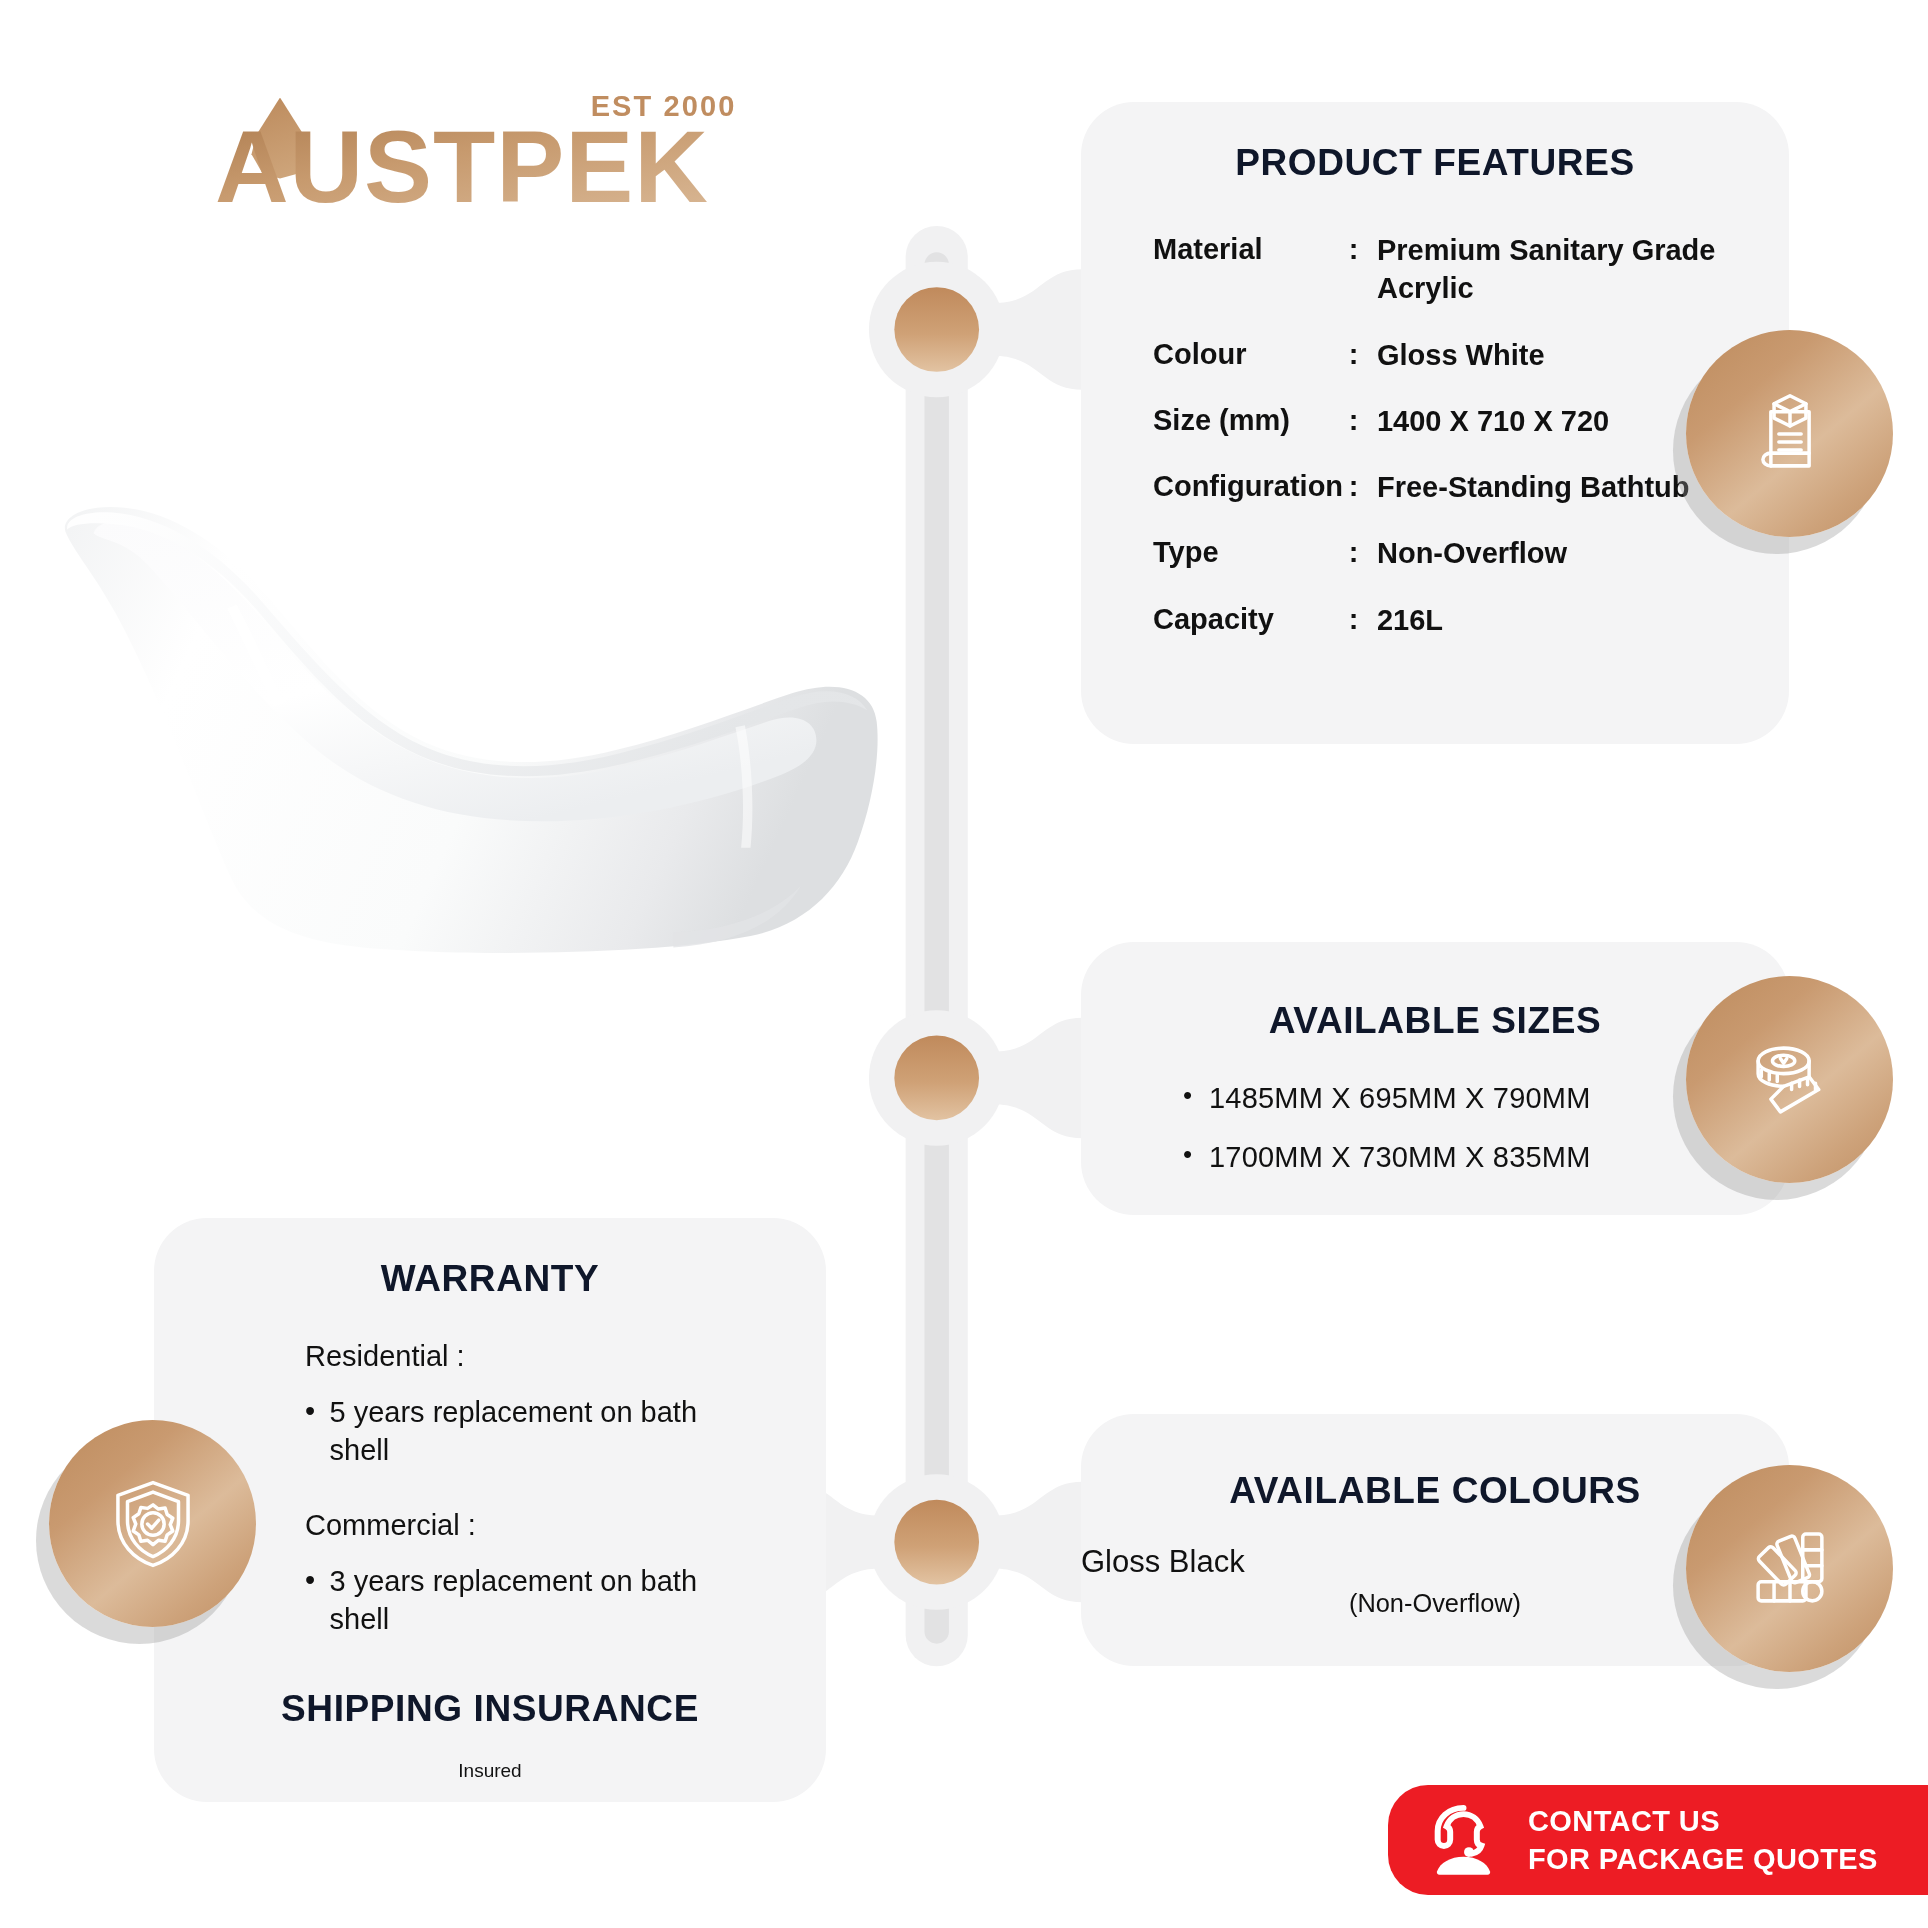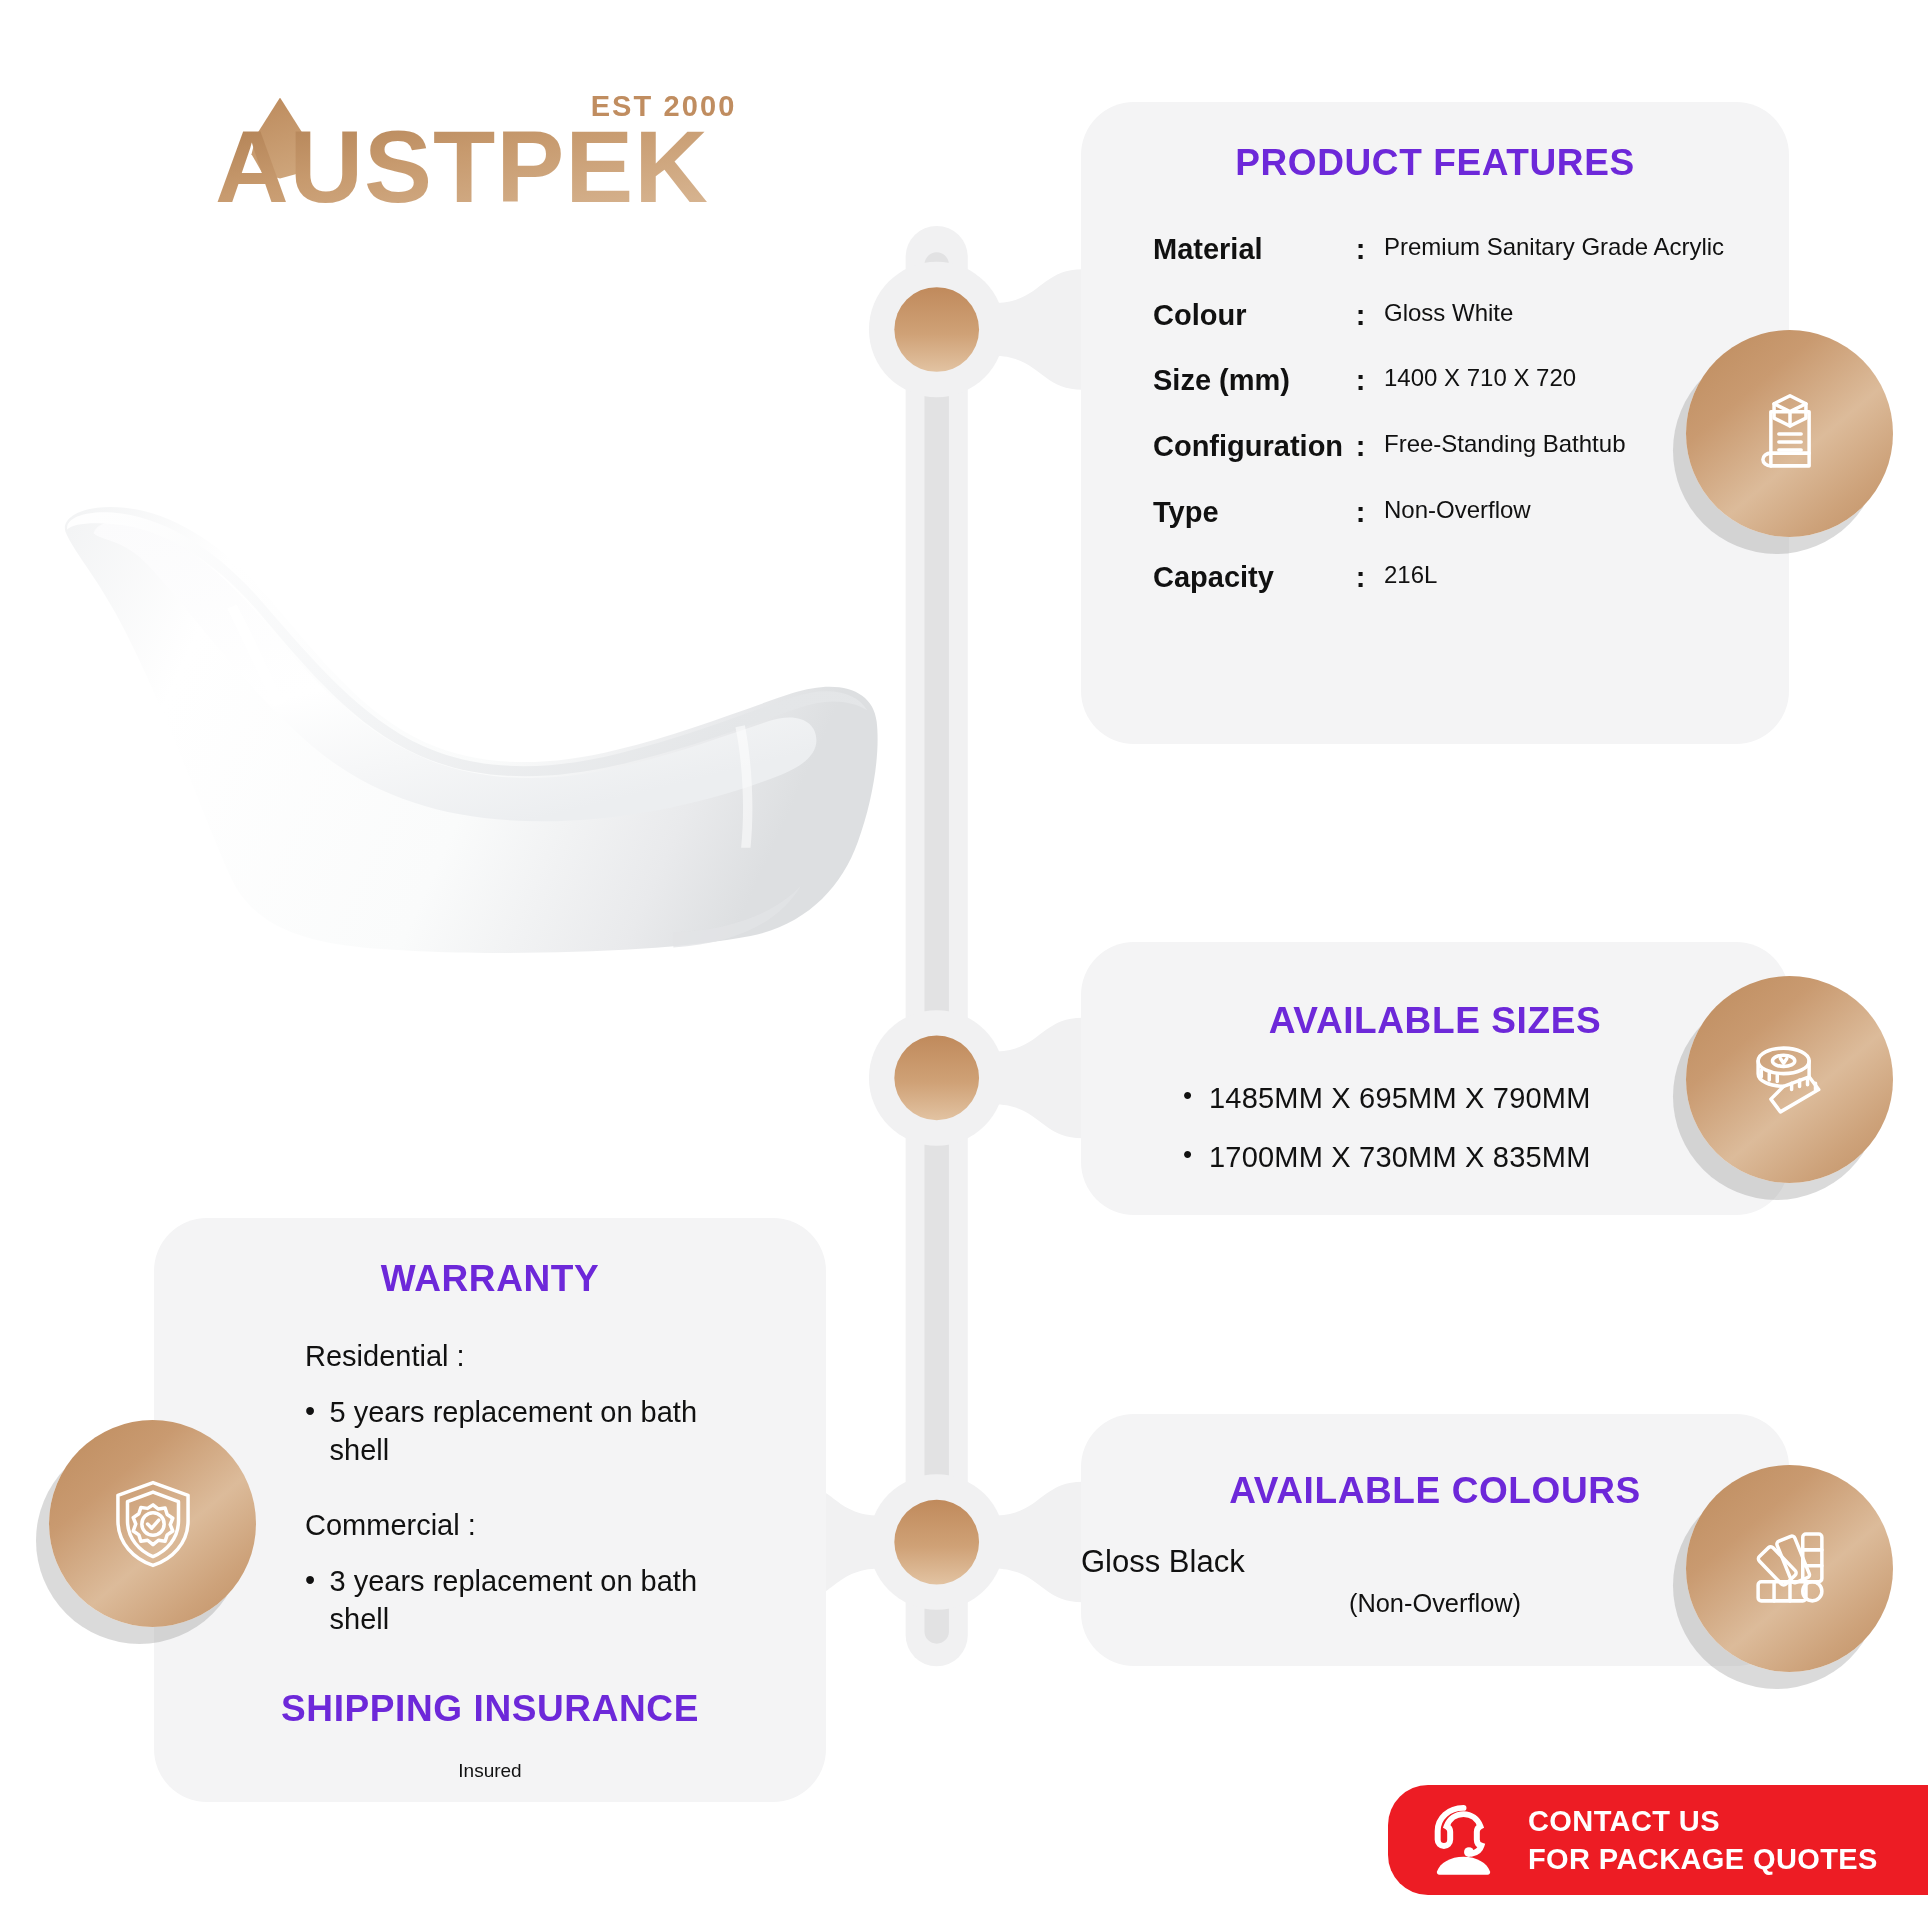--- a/index.html
+++ b/index.html
@@ -65,21 +65,21 @@
   .panel {
     position: absolute;
     background: #f4f4f5;
     border-radius: 53px;
   }
   .panel-title {
     text-align: center;
     font-size: 37px;
     font-weight: 700;
     letter-spacing: 0.6px;
-    color: #6d28d9;
+    color: #0f172a;
   }
 
   
   #panel-features {
     left: 1081px; top: 102px;
     width: 708px; height: 642px;
   }
   #panel-features .panel-title { margin-top: 40px; }
   .spec-table {
     margin: 47px 0 0 72px;
@@ -90,21 +90,21 @@
   .spec-key {
     font-size: 29px; font-weight: 700;
     white-space: nowrap; line-height: 1.3;
   }
   .spec-colon {
     font-size: 29px; font-weight: 700;
     width: 24.5px; padding-left: 5.6px !important;
     line-height: 1.3;
   }
   .spec-val {
-    font-size: 24px; font-weight: 400;
+    font-size: 29px; font-weight: 700;
     padding-left: 9.4px !important;
     line-height: 1.32;
     margin-top: 23px;
   }
 
   
   #panel-sizes {
     left: 1081px; top: 942px;
     width: 708px; height: 273px;
   }

